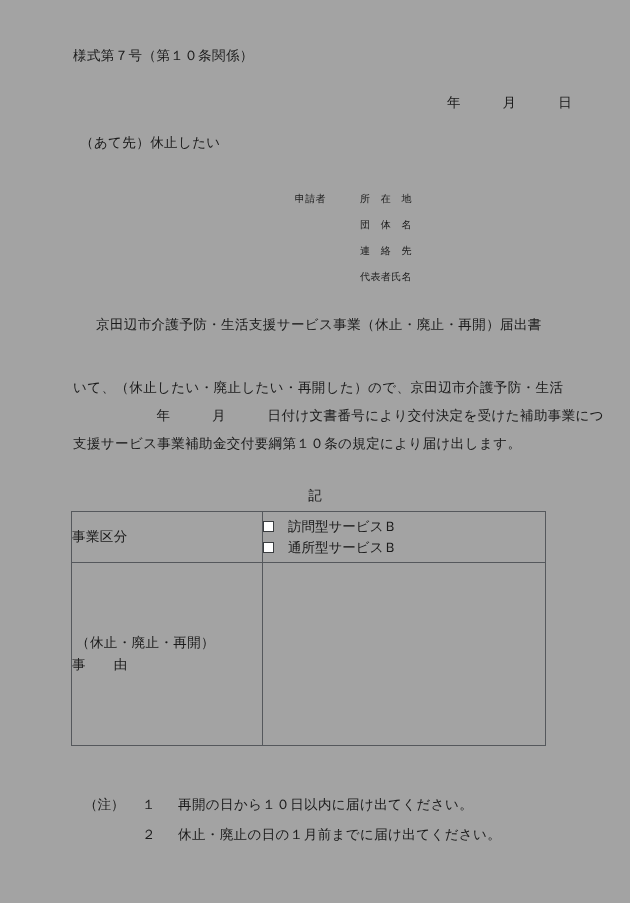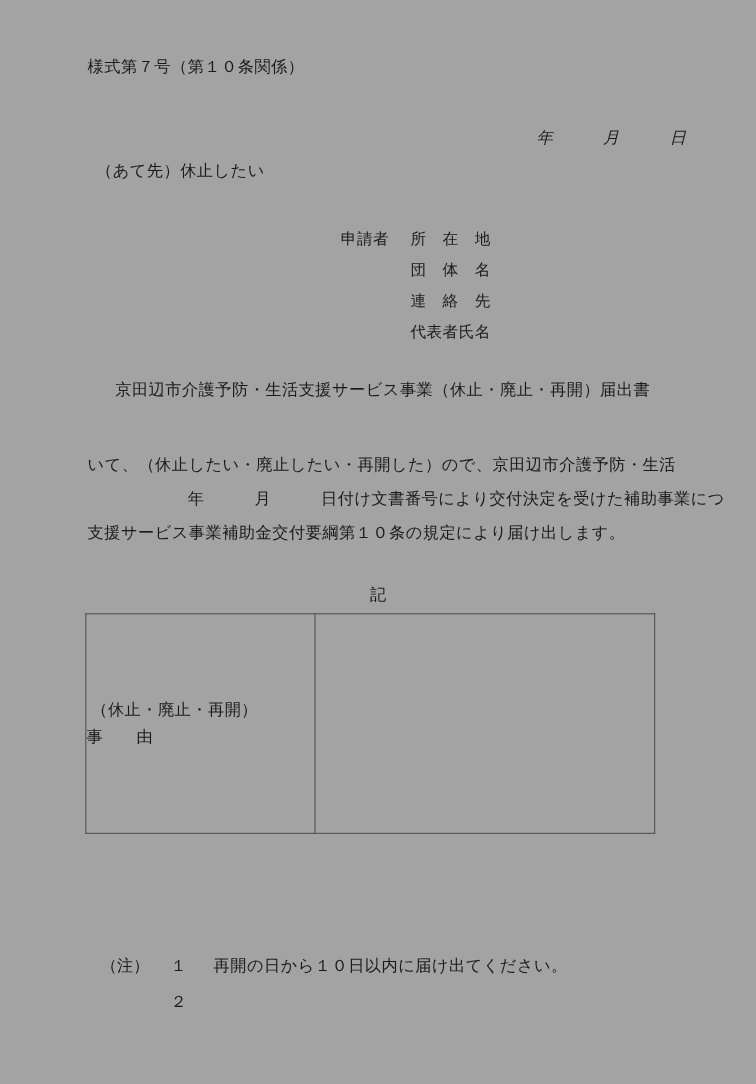--- a/index.html
+++ b/index.html
@@ -21,30 +21,31 @@
   .t {
     position: absolute;
     white-space: pre;
     font-size: 13.5px;
     line-height: 1.0;
     letter-spacing: 0.4px;
   }
 
   
   #form-no      { left: 73px;  top: 49px; }
-  #date-line    { left: 447px; top: 108px; letter-spacing: 0.4px; font-style: italic; }
+  #date-line    { left: 447px; top: 96px; letter-spacing: 0.4px; }
   #addressee    { left: 80px;  top: 136px; }
 
   
   #applicant-block {
     position: absolute;
-    left: 284px;
+    left: 268px;
     top: 186px;
-    font-size: 13px;
+    font-size: 10px;
     line-height: 26px;
+    text-align: right;
   }
   .ap-row { display: flex; align-items: baseline; }
   .ap-prefix {
     width: 58px;
     white-space: pre;
     letter-spacing: 0.4px;
   }
   .ap-label {
     width: 86px;
     white-space: pre;
@@ -172,35 +173,51 @@
   <div id="body-para">
     <span class="ln">いて、（休止したい・廃止したい・再開した）ので、京田辺市介護予防・生活</span>
     <span class="ln">　　　　　　年　　　月　　　日付け文書番号により交付決定を受けた補助事業につ</span>
     <span class="ln">支援サービス事業補助金交付要綱第１０条の規定により届け出します。</span>
   </div>
 
   <div id="ki-marker">記</div>
 
   <table id="form-table">
     <tbody>
+      <tr class="row-kubun">
+        <td class="label-cell">事業区分</td>
+        <td class="value-cell">
+          <div class="cb-list">
+            <div class="cb-row">
+              <span class="cb-box"></span>
+              <span>訪問型サービスＢ</span>
+            </div>
+            <div class="cb-row">
+              <span class="cb-box"></span>
+              <span>通所型サービスＢ</span>
+            </div>
+          </div>
+        </td>
+      </tr>
       <tr class="row-reason">
         <td class="label-cell reason-label">
           <span class="l1">（休止・廃止・再開）</span>
           <span class="l2">事　　由</span>
         </td>
         <td class="value-cell"></td>
       </tr>
     </tbody>
   </table>
 
   <div id="notes">
     <div class="note-row">
       <span class="note-tag">（注）</span>
       <span class="note-num">１</span>
       <span class="note-text">再開の日から１０日以内に届け出てください。</span>
     </div>
     <div class="note-row">
       <span class="note-tag"></span>
       <span class="note-num">２</span>
+      <span class="note-text">休止・廃止の日の１月前までに届け出てください。</span>
     </div>
   </div>
 
 </div>
 
 </body></html>

